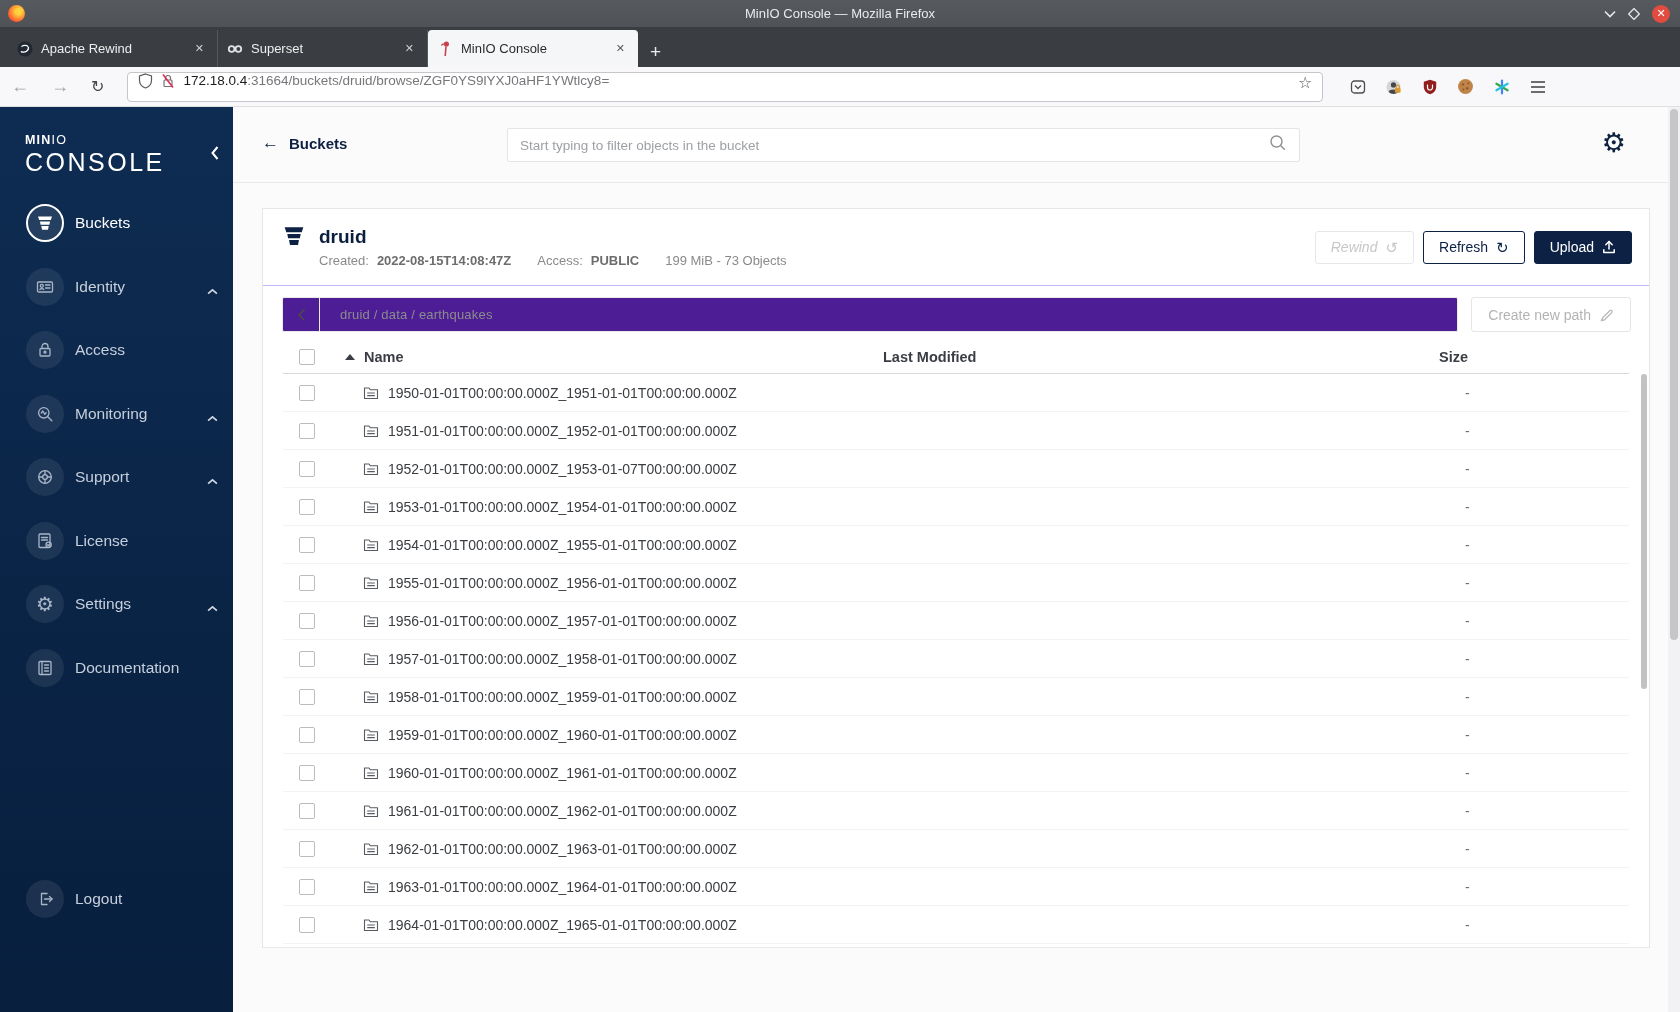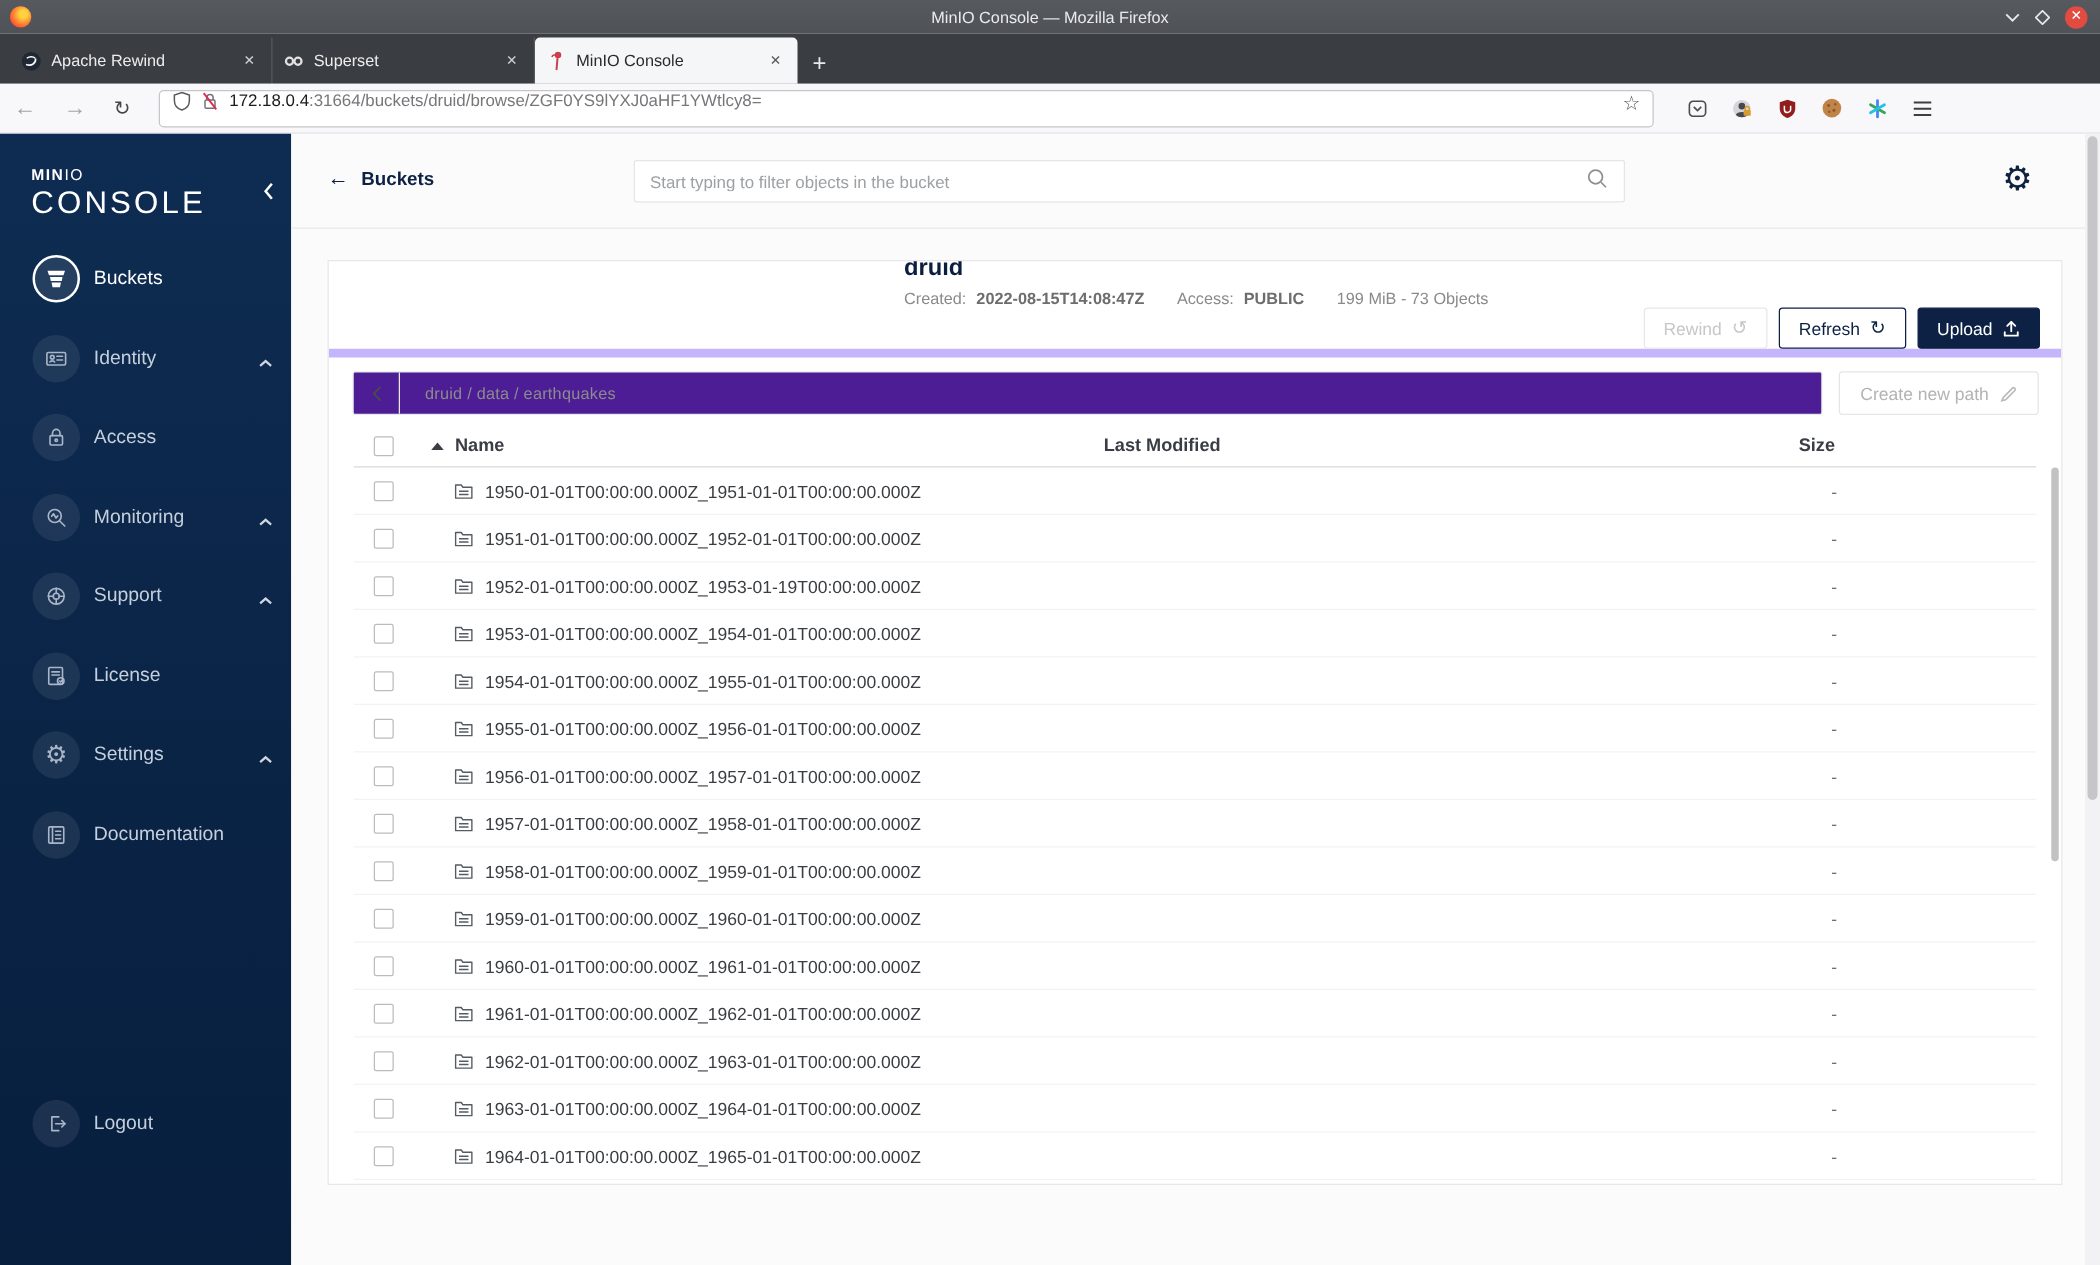--- a/index.html
+++ b/index.html
@@ -78,32 +78,32 @@
   .searchbox { position:absolute; left:274px; top:21px; width:793px; height:34px; background:#fff;
     border:1px solid #e5e5e5; border-radius:2px; display:flex; align-items:center; padding:0 12px; }
   .searchbox input { border:none; outline:none; flex:1; font-size:13.5px; color:#333;
     font-family:"Liberation Sans","DejaVu Sans",sans-serif; }
   .searchbox input::placeholder { color:#9da0a4; }
   .top-gear { position:absolute; right:54px; top:23px; color:#0e2240; font-size:27px; line-height:1; }
 
   
   .card { position:relative; margin:25px 30px 0 29px; height:740px; background:#fff;
     border:1px solid #e7e7e7; overflow:hidden; }
-  .bucket-head { height:77px; border-bottom:7px solid #c4b5fd; display:flex; align-items:center;
-    padding:0 17px 0 19px;flex-direction:column; }
+  .bucket-head { height:77px; border-bottom:1px solid #c4b5fd; display:flex; align-items:center;
+    padding:0 17px 0 19px; }
   .bucket-ic { width:24px; height:24px; margin:-22px 13px 0 0; }
   .bucket-title { font-size:19px; font-weight:700; color:#0c1e3e; }
   .bucket-meta { margin-top:5px; font-size:13px; color:#8a8a8a; display:flex; gap:8px; align-items:center; }
   .bucket-meta .strong { color:#6d6d6d; font-weight:700; }
   .bucket-meta .gap { width:10px; }
   .head-actions { margin-left:auto; display:flex; gap:9px; align-items:center; }
   .btn { height:33px; border-radius:3px; font-size:14px; display:inline-flex; align-items:center;
     gap:8px; padding:0 15px; background:#fff; font-family:inherit; }
   .btn .bic { font-size:15px; line-height:1; }
-  .btn-disabled { border:1px solid #e7e7e7; color:#c7c7c7; }
+  .btn-disabled { border:1px solid #e7e7e7; color:#c7c7c7;font-style:italic; }
   .btn-outline { border:1px solid #0c2143; color:#0c2143; }
   .btn-solid { border:1px solid #0c2143; background:#0c2143; color:#fff; }
 
   .browse-row { padding:11px 18px 9px 19px; display:flex; gap:13px; }
   .bc-box { flex:1; height:35px; border:1px solid #e9e9e9; border-radius:2px; display:flex; align-items:center; background:#4c1d95; }
   .bc-chevron { width:37px; height:100%; border-right:1px solid #e9e9e9; display:flex;
     align-items:center; justify-content:center; color:#4a4a4a; }
   .bc-path { padding-left:20px; font-size:13px; color:#8c8c8c; letter-spacing:.2px; }
   .btn-path { height:35px; border:1px solid #e5e5e5; border-radius:3px; background:#fff;
     color:#b3b3b3; font-size:14px; display:inline-flex; align-items:center; gap:9px; padding:0 16px; }
@@ -513,21 +513,21 @@
     <span class="cb-cell">
                 <input type="checkbox" class="cb" style="">
               </span>
     <span class="name-cell">
       <svg class="row-ic" viewBox="0 0 16 16">
                   <g fill="none" stroke="#565b61" stroke-width="1.1" stroke-linejoin="round">
                     <path d="M1.5 3h4.5l1.3 1.8h7.2v8.7H1.5Z"></path>
                     <path d="M4.2 8h7.6M4.2 10.6h7.6"></path>
                   </g>
                 </svg>
-      <span>1952-01-01T00:00:00.000Z_1953-01-19T00:00:00.000Z</span>
+      <span>1952-01-01T00:00:00.000Z_1953-01-07T00:00:00.000Z</span>
     </span>
     <span></span>
     <span class="size-cell">-</span>
   </div>
 
   <div class="trow tbody-row">
     <span class="cb-cell">
                 <input type="checkbox" class="cb" style="">
               </span>
     <span class="name-cell">

